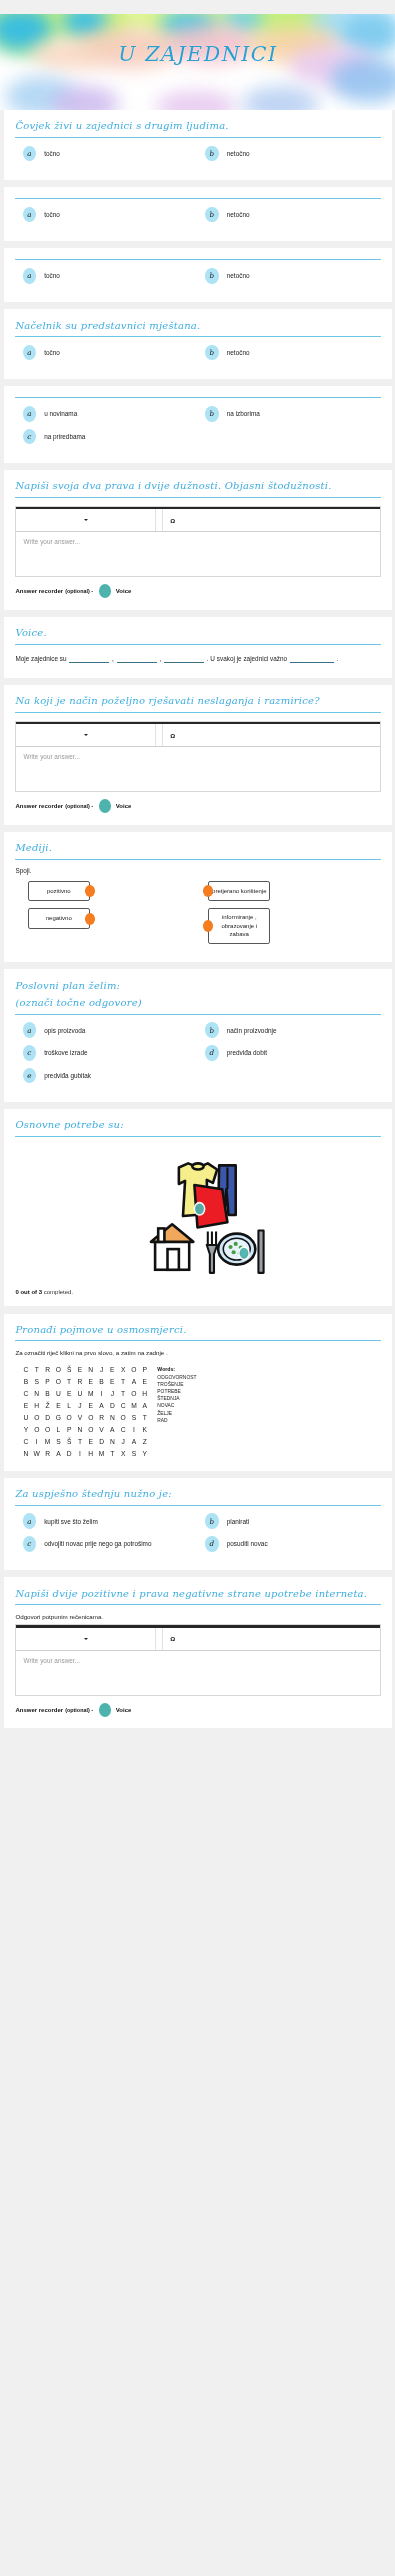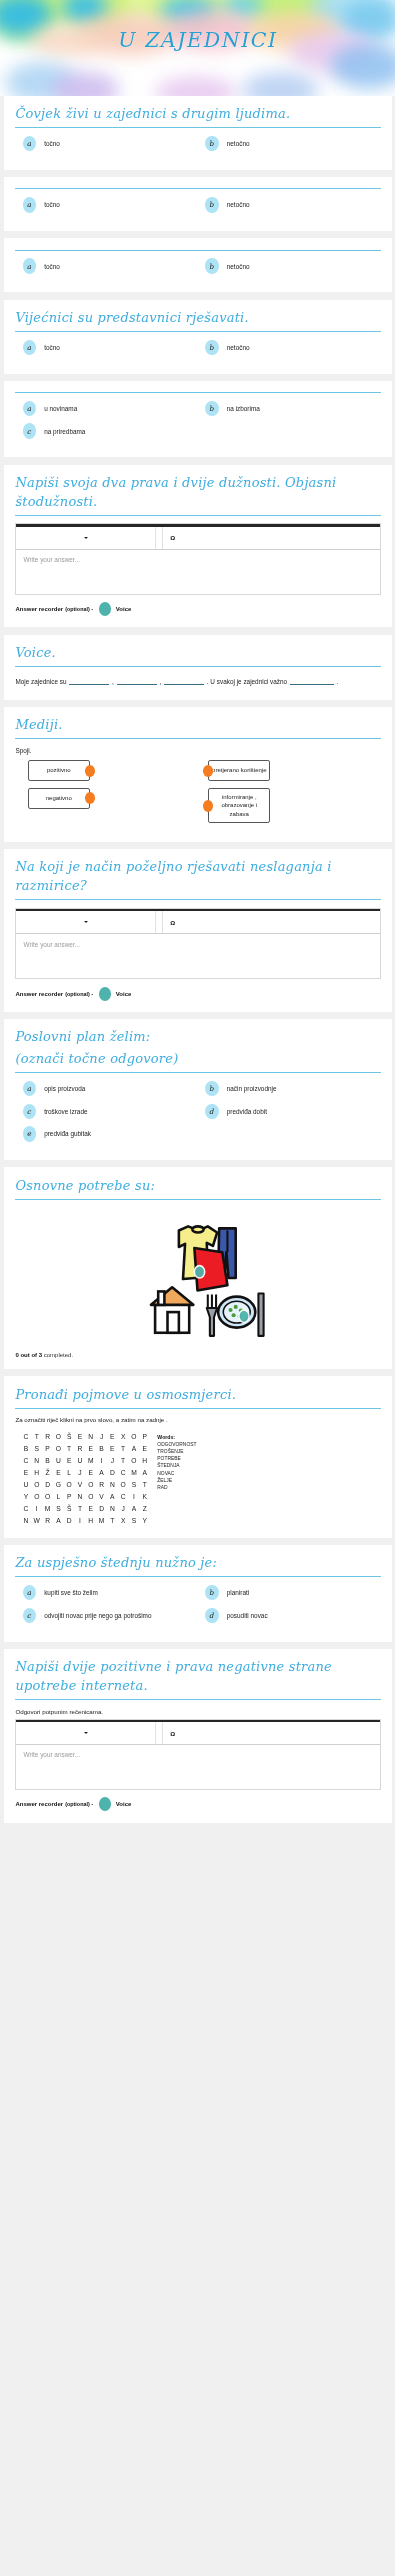--- a/index.html
+++ b/index.html
@@ -3,21 +3,21 @@
 <meta charset="utf-8">
 <style>
   * { box-sizing: border-box; }
   html, body { margin:0; padding:0; }
   body {
     width:396px;
     background:#f0f0f0;
     font-family:"Liberation Sans", sans-serif;
     color:#222;
   }
-  .page { width:396px; position:relative; background:#f0f0f0; }
+  .page { width:396px; position:relative; background:#f0f0f0;margin-top:14px; }
 
   
   .header {
     position:relative;
     height:96px;
     background:#ffffff;
     overflow:hidden;
   }
   .wc { position:absolute; border-radius:50%; filter:blur(9.3px); opacity:.85; }
   .header-title {
@@ -36,21 +36,21 @@
 
   
   .card {
     background:#ffffff;
     margin:0 4.1px 7.2px 4.1px;
     padding:9.3px 11.3px 11.3px 11.3px;
   }
   .q-title {
     font-family:"DejaVu Serif", serif;
     font-style:italic;
-    font-size:13px;
+    font-size:10px;
     line-height:1.45;
     color:#3eaddf;
     letter-spacing:0.2px;
     margin:0 0 3.1px 0;
   }
   .q-rule {
     height:0.5px;
     background:#6dc5e4;
     margin:2.1px 0 8.2px 0;
   }
@@ -256,21 +256,21 @@
         <div class="opt-label">točno</div>
       </div>
       <div class="opt">
         <div class="bullet">b</div>
         <div class="opt-label">netočno</div>
       </div>
     </div>
   </div>
 
   <div class="card">
-    <div class="q-title">Vijećnici su predstavnici rješavati.</div>
+    <div class="q-title">Načelnik su predstavnici mještana.</div>
     <div class="q-rule"></div>
     <div class="opts">
       <div class="opt">
         <div class="bullet">a</div>
         <div class="opt-label">točno</div>
       </div>
       <div class="opt">
         <div class="bullet">b</div>
         <div class="opt-label">netočno</div>
       </div>
@@ -331,20 +331,46 @@
       <span class="blank"></span>
       <span>,</span>
       <span class="blank"></span>
       <span>. U svakoj je zajednici važno</span>
       <span class="blank wide"></span>
       <span>.</span>
     </div>
   </div>
 
   <div class="card">
+    <div class="q-title">Na koji je način  poželjno rješavati neslaganja i razmirice?</div>
+    <div class="q-rule"></div>
+    <div class="editor">
+      <div class="editor-topbar"></div>
+      <div class="editor-toolbar">
+        <div class="tb-dropdown">
+          <span class="caret"></span>
+        </div>
+        <div class="tb-sep"></div>
+        <div class="tb-omega">
+          <span>Ω</span>
+        </div>
+        <div class="tb-spacer"></div>
+      </div>
+      <div class="editor-area">Write your answer...</div>
+    </div>
+    <div class="recorder">
+      <span class="rec-label">Answer recorder</span>
+      <span class="rec-opt" style="margin-left:2.1px;">(optional)</span>
+      <span class="rec-dash">-</span>
+      <span class="rec-circle"></span>
+      <span class="rec-voice">Voice</span>
+    </div>
+  </div>
+
+  <div class="card">
     <div class="q-title">Mediji.</div>
     <div class="q-rule"></div>
     <div class="spoji-label">Spoji.</div>
     <div class="match-grid">
       <div class="match-col">
         <div class="match-row left">
           <div class="match-box">pozitivno</div>
           <div class="dot-o"></div>
         </div>
         <div class="match-row left">
@@ -355,46 +381,20 @@
       <div class="match-col">
         <div class="match-row right">
           <div class="dot-o"></div>
           <div class="match-box">pretjerano korištenje</div>
         </div>
         <div class="match-row right">
           <div class="dot-o"></div>
           <div class="match-box">informiranje , obrazovanje i zabava</div>
         </div>
       </div>
-    </div>
-  </div>
-
-  <div class="card">
-    <div class="q-title">Na koji je način  poželjno rješavati neslaganja i razmirice?</div>
-    <div class="q-rule"></div>
-    <div class="editor">
-      <div class="editor-topbar"></div>
-      <div class="editor-toolbar">
-        <div class="tb-dropdown">
-          <span class="caret"></span>
-        </div>
-        <div class="tb-sep"></div>
-        <div class="tb-omega">
-          <span>Ω</span>
-        </div>
-        <div class="tb-spacer"></div>
-      </div>
-      <div class="editor-area">Write your answer...</div>
-    </div>
-    <div class="recorder">
-      <span class="rec-label">Answer recorder</span>
-      <span class="rec-opt" style="margin-left:2.1px;">(optional)</span>
-      <span class="rec-dash">-</span>
-      <span class="rec-circle"></span>
-      <span class="rec-voice">Voice</span>
     </div>
   </div>
 
   <div class="card">
     <div class="q-title">Poslovni plan želim:</div>
     <div class="q-title">(označi točne odgovore)</div>
     <div class="q-rule"></div>
     <div class="opts">
       <div class="opt">
         <div class="bullet">a</div>

